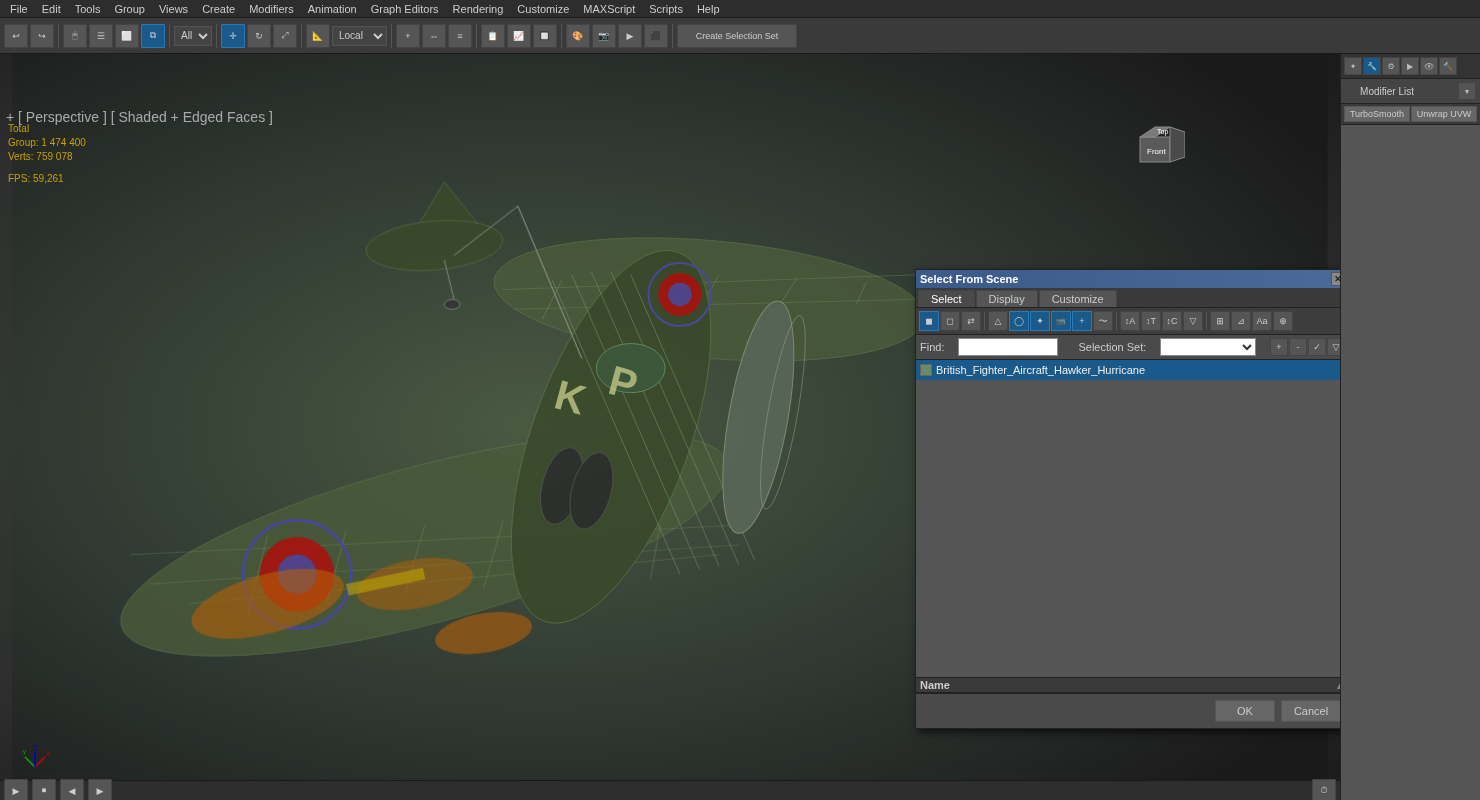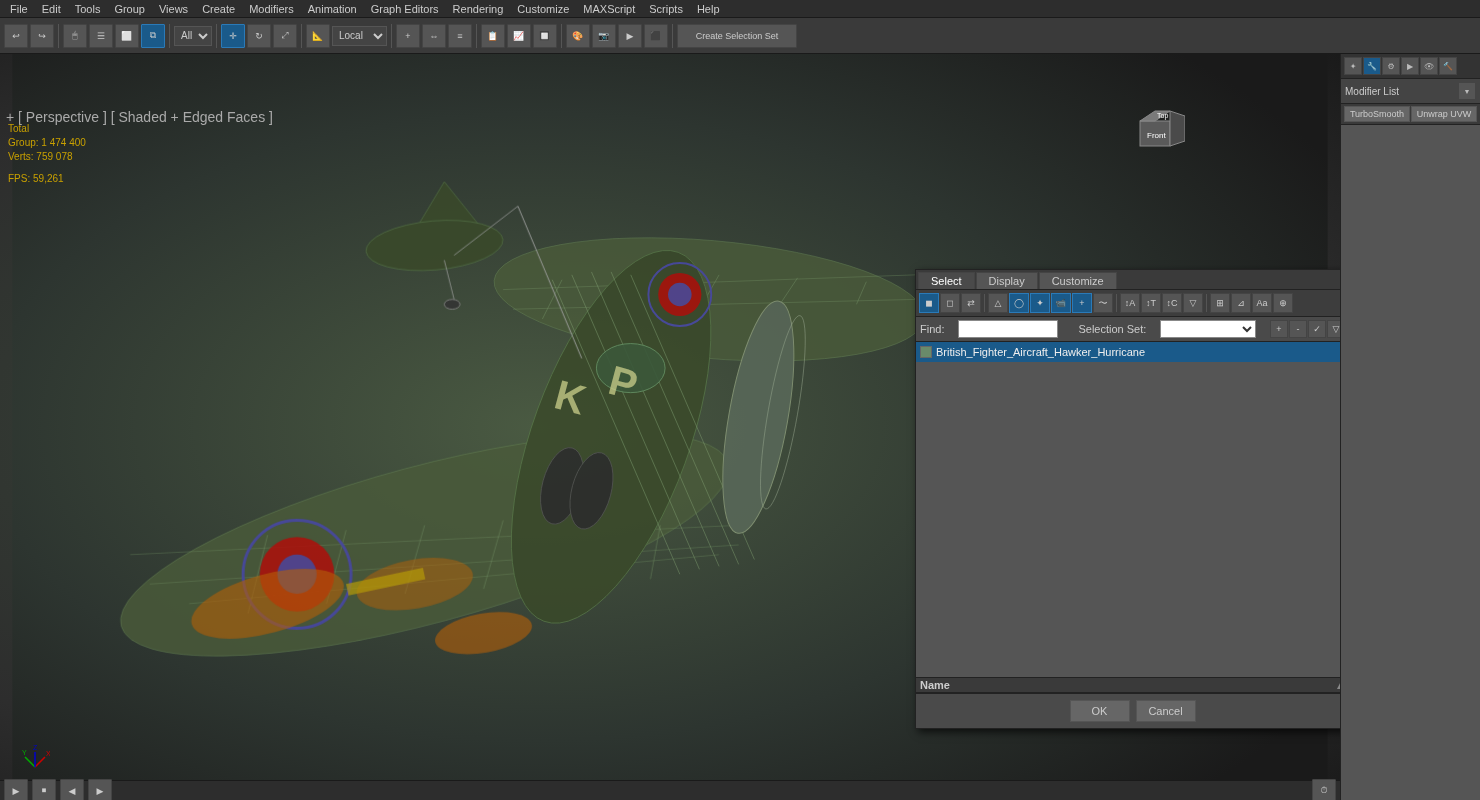--- a/index.html
+++ b/index.html
@@ -62,36 +62,37 @@
       border-bottom: 1px solid #222; background: #333;
     }
     .rp-icon {
       width: 18px; height: 18px; background: #555; border: 1px solid #444;
       display: flex; align-items: center; justify-content: center;
       font-size: 8px; color: #bbb; cursor: pointer;
     }
     #modifier-list-header {
       padding: 3px 4px; background: #444; font-size: 10px; color: #ccc;
       border-bottom: 1px solid #222; display: flex; align-items: center;
-      justify-content: space-between;
+      justify-content: flex-end;
+      gap: 44px;
     }
     #modifier-buttons {
       display: flex; gap: 1px; padding: 2px 3px; border-bottom: 1px solid #222;
     }
     .mod-btn {
       flex: 1; height: 16px; background: #666; border: 1px solid #555; color: #ccc;
       font-size: 9px; cursor: pointer; text-align: center;
     }
     #modifier-area {
       flex: 1; background: #555; padding: 2px;
     }
 
     
     #nav-cube {
-      position: absolute; top: 47px; right: 155px; width: 60px; height: 60px;
+      position: absolute; top: 63px; right: 155px; width: 60px; height: 60px;
     }
 
     
     #bottom-toolbar {
       position: absolute; bottom: 0; left: 0; right: 140px; height: 20px;
       background: #2d2d2d; border-top: 1px solid #1a1a1a;
       display: flex; align-items: center; padding: 0 4px; gap: 4px;
     }
 
     
@@ -165,21 +166,21 @@
       display: flex; align-items: center; padding: 1px 4px; height: 20px;
       cursor: pointer; gap: 4px;
     }
     .list-item.selected { background: #1a5a8a; }
     .list-item-icon {
       width: 12px; height: 12px; background: #888; border: 1px solid #666;
       flex-shrink: 0;
     }
     .list-item-text { font-size: 11px; color: #eee; }
     #dialog-footer {
-      display: flex; justify-content: center; align-items: center; padding: 6px 8px;
+      display: flex; justify-content: flex-end; align-items: center; padding: 6px 8px;
       gap: 6px; background: #4a4a4a; border-top: 1px solid #222;
     }
     .dialog-btn {
       width: 60px; height: 22px; background: #666; border: 1px solid #555;
       color: #ccc; font-size: 11px; cursor: pointer;
     }
 
     
     #vp-info {
       position: absolute; top: 55px; left: 6px; color: #aaa; font-size: 10px;
@@ -386,20 +387,24 @@
         <text x="26" y="14" font-size="7" fill="#c00">X</text>
         <line x1="15" y1="25" x2="5" y2="15" stroke="#0a0" stroke-width="1.5"></line>
         <text x="2" y="13" font-size="7" fill="#0a0">Y</text>
         <line x1="15" y1="25" x2="15" y2="10" stroke="#00c" stroke-width="1.5"></line>
         <text x="13" y="8" font-size="7" fill="#00c">Z</text>
       </svg>
     </div>
 
     <div id="select-dialog">
 
+      <div id="dialog-titlebar">
+        <span id="dialog-title">Select From Scene</span>
+        <div id="dialog-close">✕</div>
+      </div>
 
       <div id="dialog-tabs">
         <div class="dialog-tab active">Select</div>
         <div class="dialog-tab">Display</div>
         <div class="dialog-tab">Customize</div>
       </div>
 
       <div id="dialog-toolbar">
         <div class="dtb-btn active" title="Select All">◼</div>
         <div class="dtb-btn" title="Select None">◻</div>

